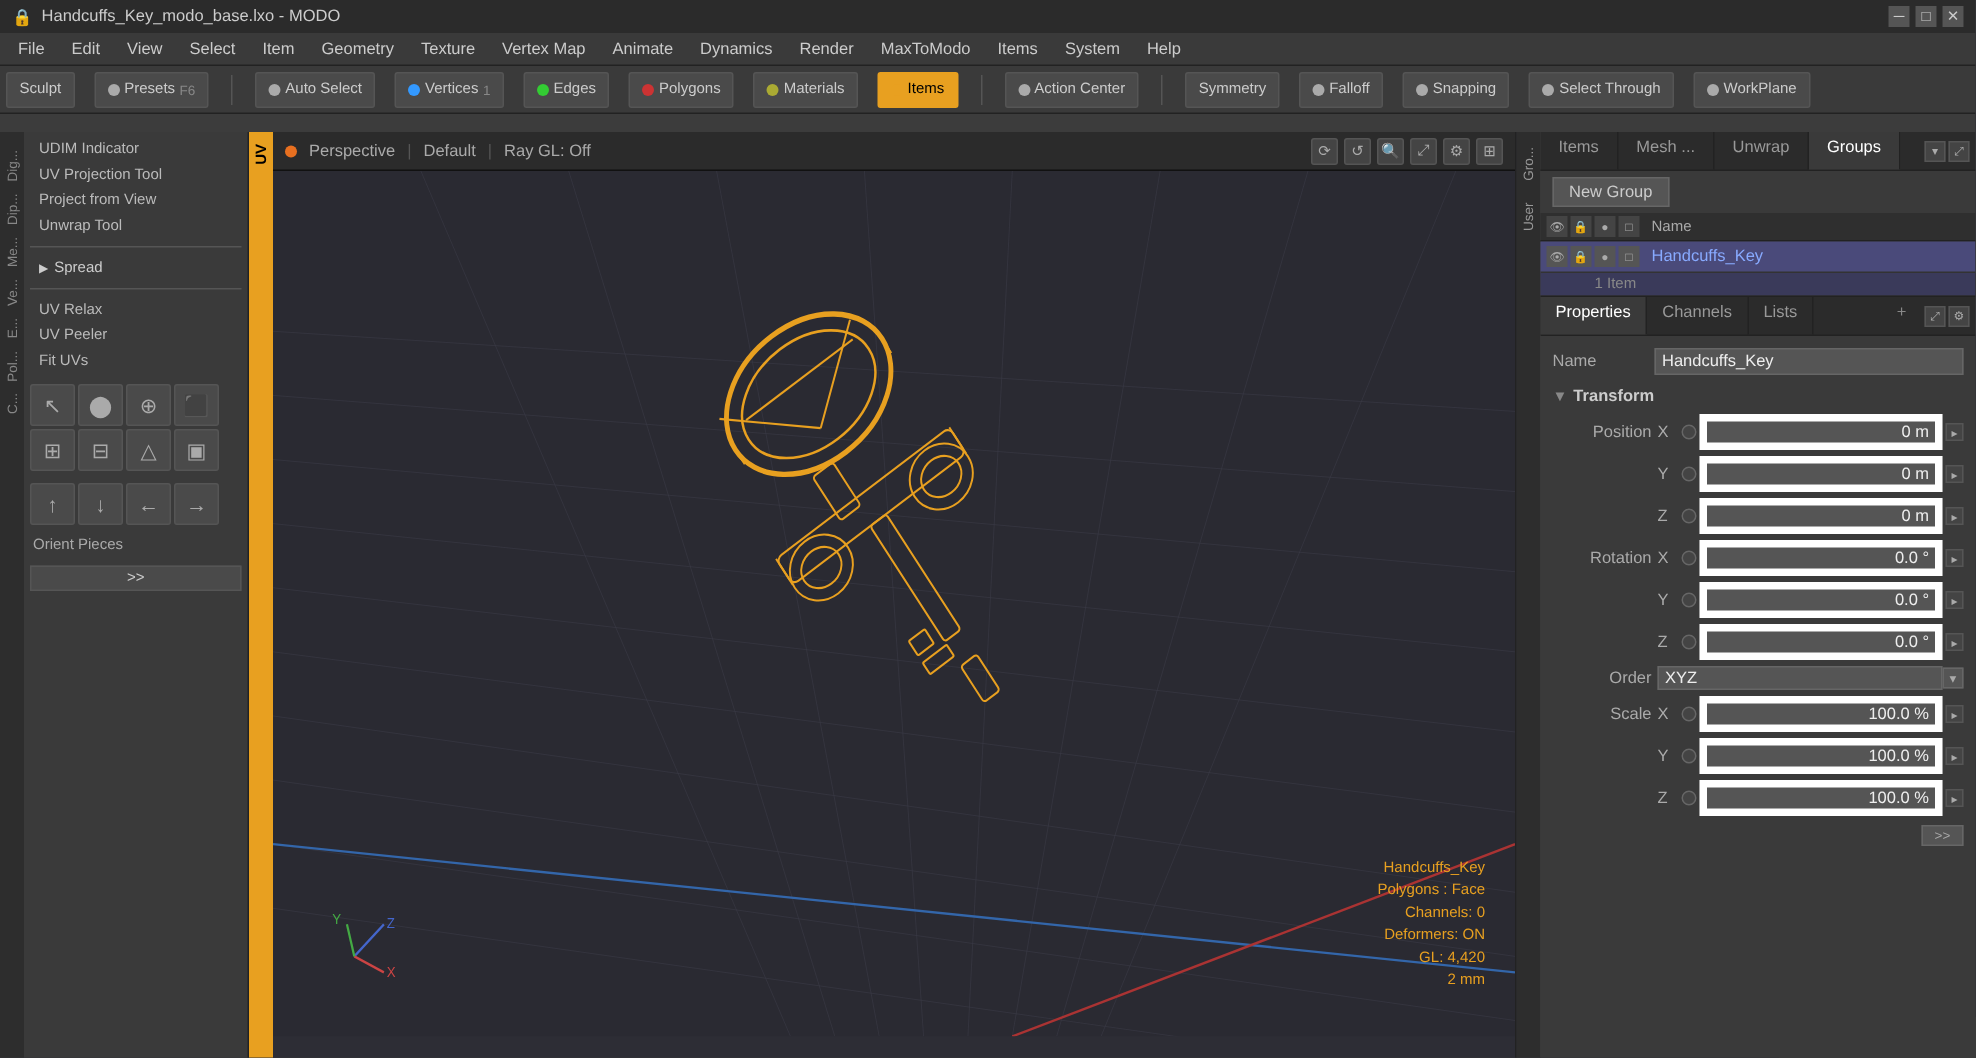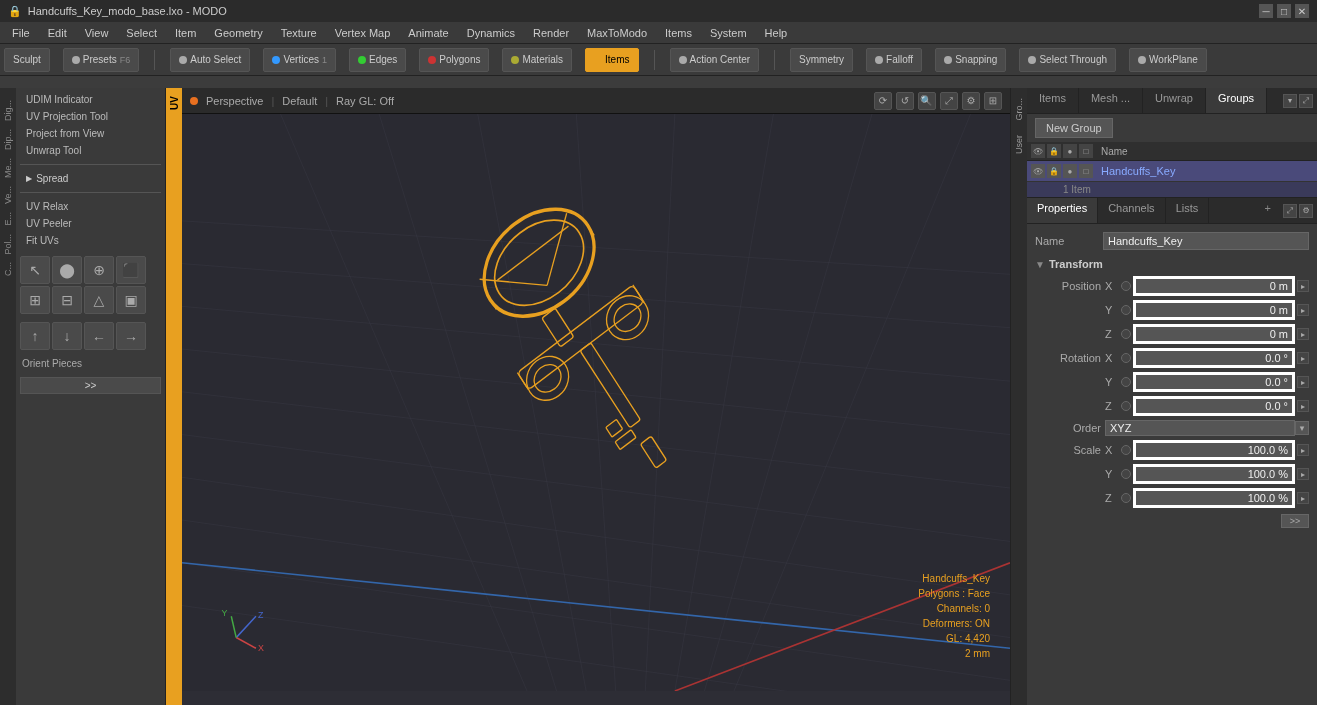--- a/index.html
+++ b/index.html
@@ -109,21 +109,21 @@
 
     
     .section-header { display: flex; align-items: center; padding: 4px 0; gap: 4px; cursor: pointer; }
     .section-arrow { font-size: 10px; color: #888; }
     .section-title { font-size: 11px; color: #ccc; font-weight: bold; }
 
     .prop-row { display: flex; align-items: center; padding: 2px 0; }
     .prop-row-label { font-size: 11px; color: #aaa; text-align: right; min-width: 70px; padding-right: 4px; }
     .prop-axis { font-size: 11px; color: #aaa; min-width: 14px; }
     .prop-dot { width: 10px; height: 10px; border-radius: 50%; border: 1px solid #666; background: #444; margin: 0 2px; flex-shrink: 0; }
-    .prop-value-box { flex: 1; background: #555; border: 3px solid #ffffff; color: #eee; padding: 1px 4px; font-size: 11px; text-align: right; }
+    .prop-value-box { flex: 1; background: #555; border: 5px solid #ffffff; color: #eee; padding: 1px 4px; font-size: 11px; text-align: right; }
     .prop-expand { width: 12px; height: 12px; background: #444; border: 1px solid #555; display: flex; align-items: center; justify-content: center; font-size: 8px; color: #aaa; cursor: pointer; margin-left: 2px; }
 
     .order-row { display: flex; align-items: center; padding: 2px 0; }
     .order-label { font-size: 11px; color: #aaa; text-align: right; min-width: 70px; padding-right: 4px; }
     .order-value { flex: 1; background: #555; border: 1px solid #666; color: #eee; padding: 1px 4px; font-size: 11px; }
     .order-arrow { width: 14px; height: 14px; background: #555; border: 1px solid #666; display: flex; align-items: center; justify-content: center; font-size: 9px; color: #aaa; cursor: pointer; }
 
     
     .grid-svg { position: absolute; top: 0; left: 0; width: 100%; height: 100%; }
 

